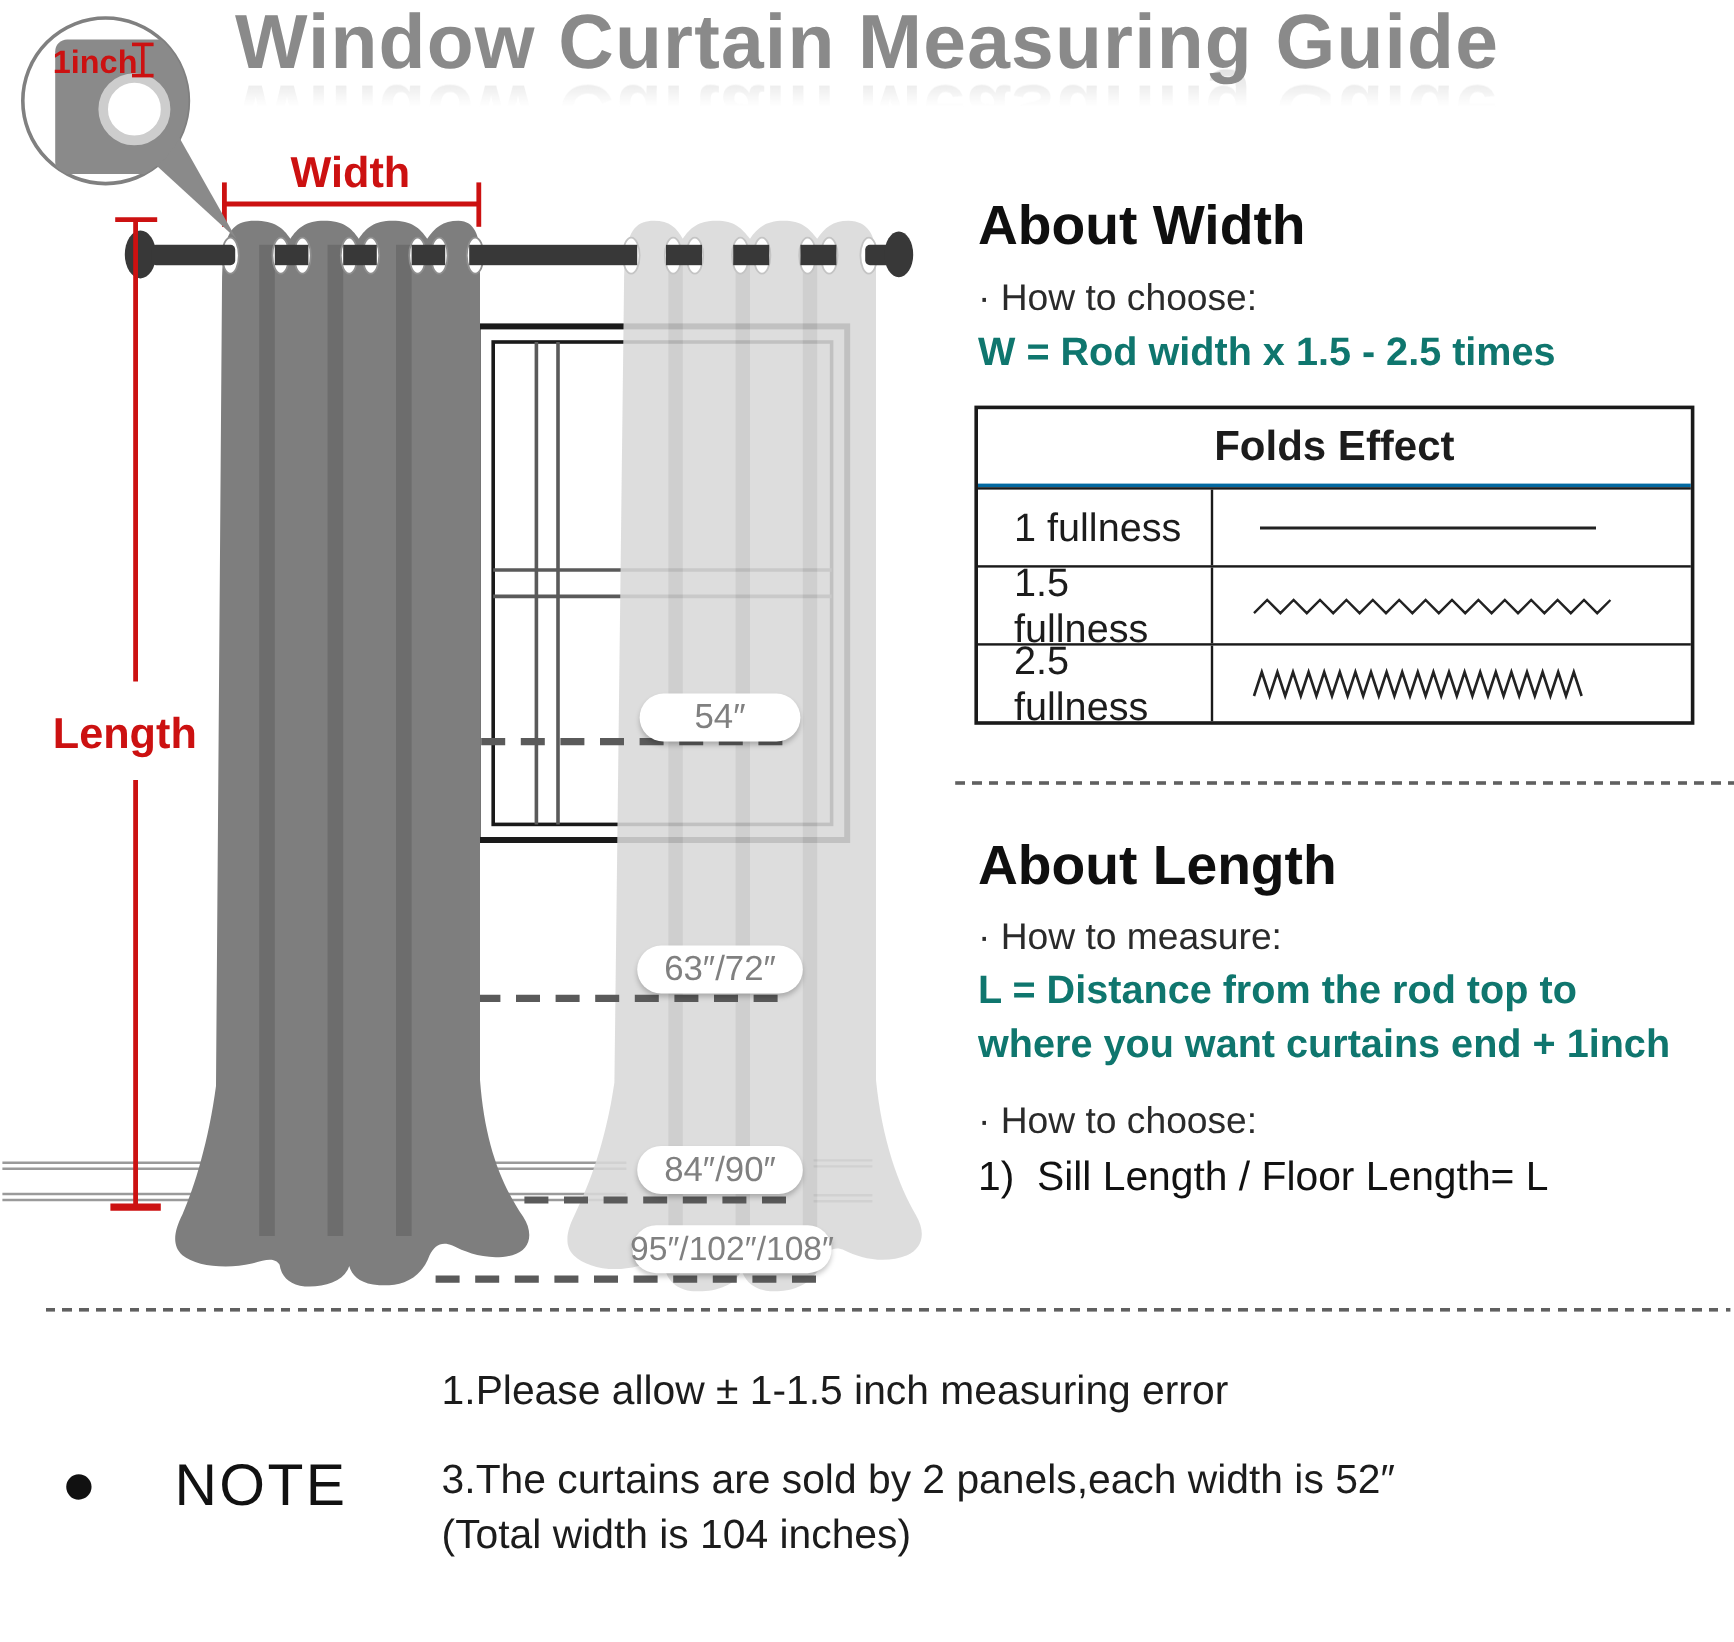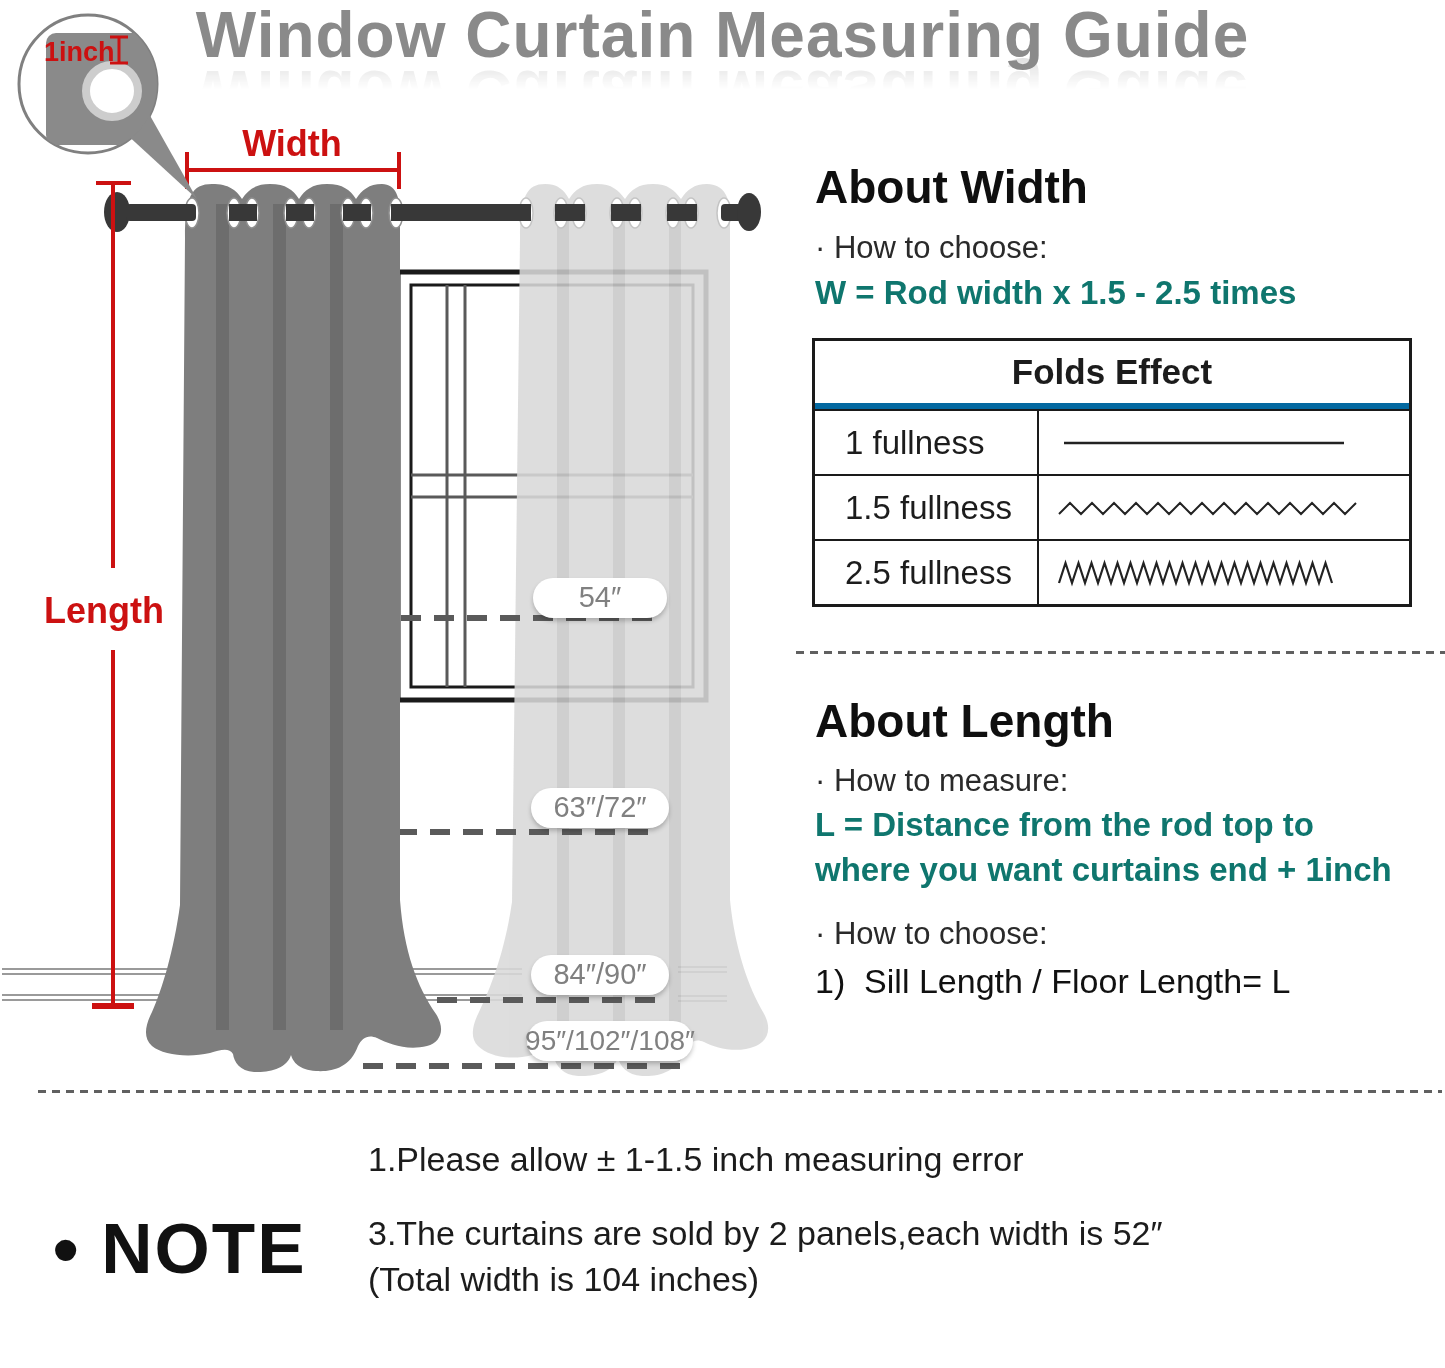--- a/index.html
+++ b/index.html
@@ -9,35 +9,35 @@
   .title{position:absolute;top:-2px;left:0;width:100%;text-align:center;
          font-size:64px;font-weight:700;letter-spacing:1px;color:#8a8a8a;
          -webkit-box-reflect:below -16px linear-gradient(transparent 55%, rgba(0,0,0,0.28) 100%);}
   
   .h2{position:absolute;font-size:46px;font-weight:700;color:#0f0f0f;}
   .bullet-line{position:absolute;font-size:31px;color:#2a2a2a;}
   .formula{position:absolute;font-size:33px;font-weight:600;color:#0f766e;}
   .option{position:absolute;font-size:34px;font-weight:500;color:#111;}
   
   .folds-table{position:absolute;left:812px;top:338px;width:594px;border:3px solid #1a1a1a;background:#fff;}
-  .ft-header{height:62px;border-bottom:6px solid #0369a1;display:flex;align-items:center;justify-content:center;
+  .ft-header{height:62px;border-bottom:3px solid #0369a1;display:flex;align-items:center;justify-content:center;
              font-size:35px;font-weight:600;}
   .ft-row{display:flex;height:63px;border-top:2.5px solid #1a1a1a;}
   .ft-row:first-of-type{border-top:none;}
-  .ft-label{width:224px;border-right:2.5px solid #1a1a1a;display:flex;align-items:center;
+  .ft-label{width:196px;border-right:2.5px solid #1a1a1a;display:flex;align-items:center;
             padding-left:30px;font-size:33px;box-sizing:border-box;}
   .ft-graphic{flex:1;display:flex;align-items:center;}
   .ft-graphic svg{width:100%;height:100%;}
   
   .sep{position:absolute;height:3px;
        background:repeating-linear-gradient(90deg,#606060 0 8px,transparent 8px 14px);}
   
   .note-head{position:absolute;left:52px;top:1208px;display:flex;align-items:center;}
   .note-dot{font-size:78px;line-height:60px;color:#111;margin-right:22px;}
-  .note-word{font-size:71px;font-weight:700;letter-spacing:2px;color:#111;}
+  .note-word{font-size:49px;font-weight:400;letter-spacing:2px;color:#111;margin-left:44px;}
   .note-item{position:absolute;left:368px;font-size:34px;color:#1c1c1c;}
 </style>
 </head>
 <body>
 
 <div class="canvas">
 
   <div class="title">Window Curtain Measuring Guide</div>
 
   <svg style="position:absolute;left:0;top:0;" width="790" height="1110" viewBox="0 0 790 1110">

